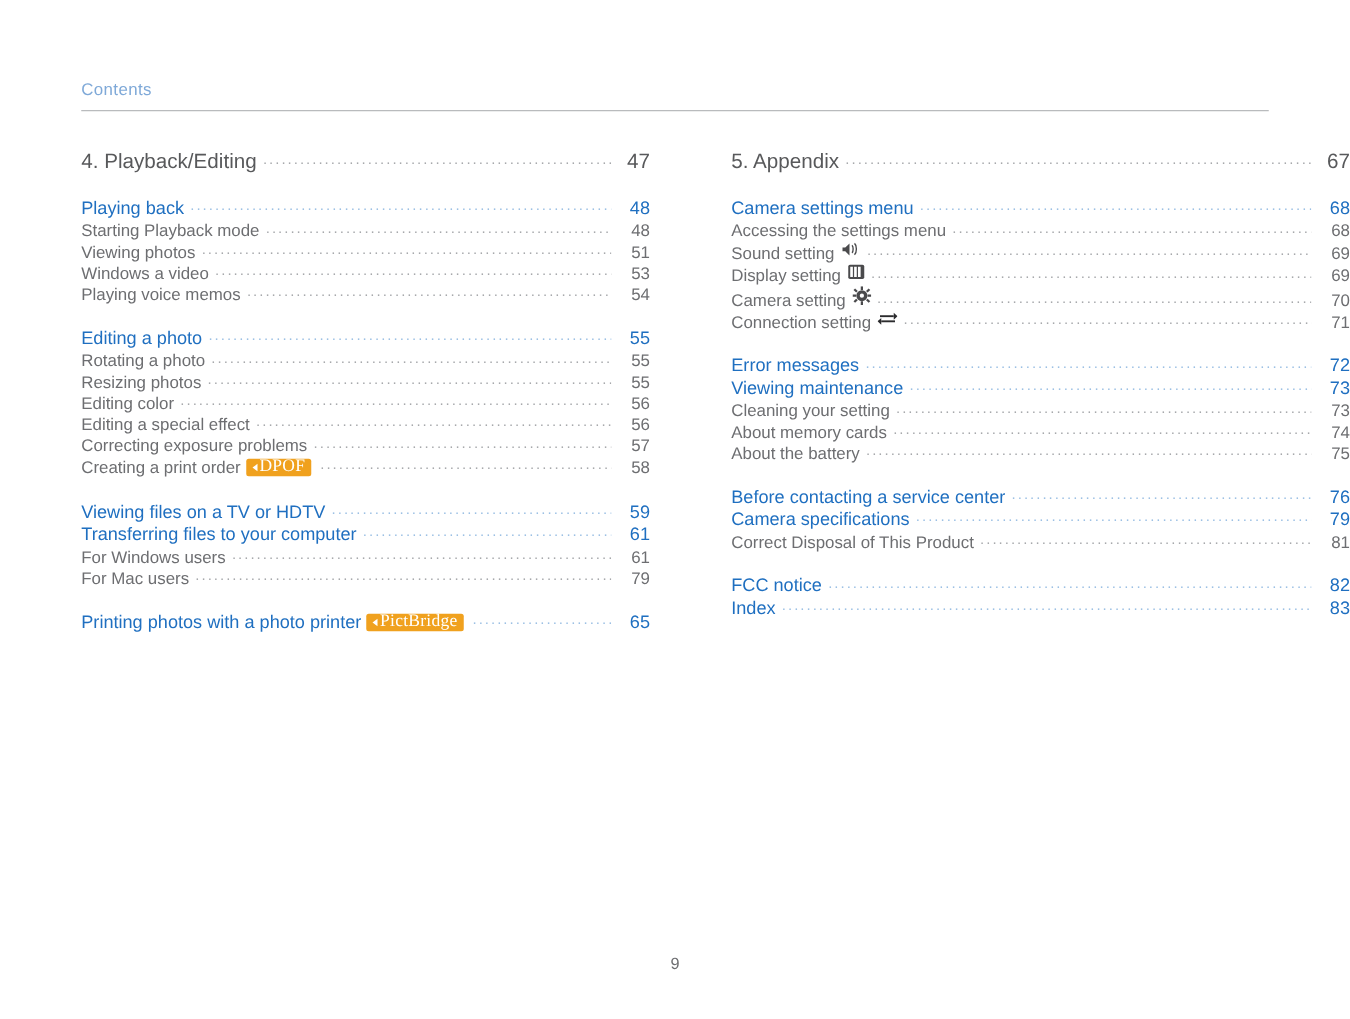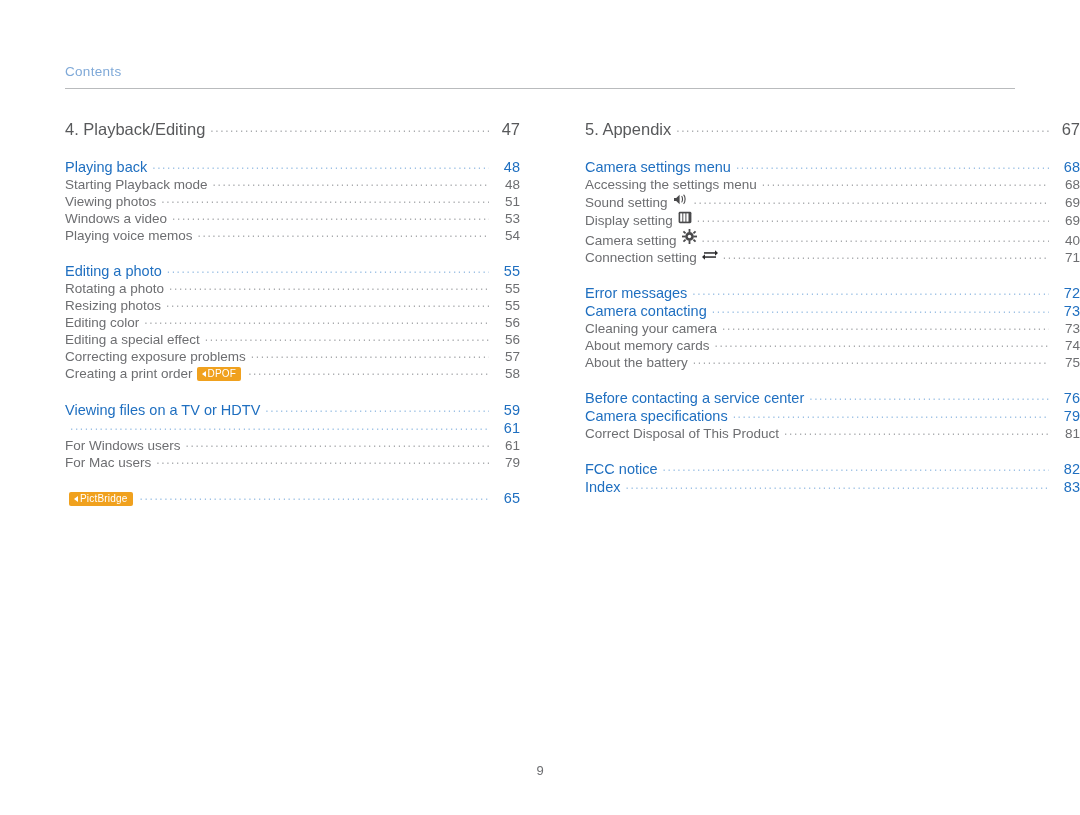--- a/index.html
+++ b/index.html
@@ -103,29 +103,29 @@
   }
   .lvl-sub .pg { color: #6d6e71; }
 
   .tight { margin-top: 0; }
 
   .badge {
     display: inline-block;
     vertical-align: middle;
     background: #f0a11e;
     color: #ffffff;
-    font-size: 10px;
+    font-size: 14px;
     line-height: 11px;
     padding: 1px 5px 2px 5px;
     border-radius: 2px;
     margin: 0 2px 0 4px;
     position: relative;
     top: -1px;
     letter-spacing: 0.2px;
-    font-family: Liberation Sans, sans-serif;
+    font-family: Liberation Serif, serif;
   }
   .badge .tri {
     display: inline-block;
     width: 0;
     height: 0;
     border-top: 3px solid transparent;
     border-bottom: 3px solid transparent;
     border-right: 4px solid #ffffff;
     margin-right: 2px;
     position: relative;
@@ -225,34 +225,36 @@
           <span class="badge"><span class="tri"></span>DPOF</span>
           <span class="dots">................................................................................................................................................................</span>
           <span class="pg">58</span>
         </div>
         <div class="row lvl-sec">
           <span class="txt">Viewing files on a TV or HDTV</span>
           <span class="dots">................................................................................................................................................................</span>
           <span class="pg">59</span>
         </div>
         <div class="row lvl-sec tight">
+          <span class="txt">Transferring files to your computer</span>
           <span class="dots">................................................................................................................................................................</span>
           <span class="pg">61</span>
         </div>
         <div class="row lvl-sub">
           <span class="txt">For Windows users</span>
           <span class="dots">................................................................................................................................................................</span>
           <span class="pg">61</span>
         </div>
         <div class="row lvl-sub">
           <span class="txt">For Mac users</span>
           <span class="dots">................................................................................................................................................................</span>
           <span class="pg">79</span>
         </div>
         <div class="row lvl-sec">
+          <span class="txt">Printing photos with a photo printer</span>
           <span class="badge"><span class="tri"></span>PictBridge</span>
           <span class="dots">................................................................................................................................................................</span>
           <span class="pg">65</span>
         </div>
       </div>
     <div class="col col-right" id="col-right">
         <div class="row lvl-chapter">
           <span class="txt">5. Appendix</span>
           <span class="dots">................................................................................................................................................................</span>
           <span class="pg">67</span>
@@ -304,21 +306,21 @@
                 <rect x="12" y="6.6" width="3" height="1.8"></rect>
                 <rect x="1.6" y="1.9" width="1.8" height="3" transform="rotate(-45 2.5 3.4)"></rect>
                 <rect x="11.6" y="10.1" width="1.8" height="3" transform="rotate(-45 12.5 11.6)"></rect>
                 <rect x="11.6" y="1.9" width="1.8" height="3" transform="rotate(45 12.5 3.4)"></rect>
                 <rect x="1.6" y="10.1" width="1.8" height="3" transform="rotate(45 2.5 11.6)"></rect>
               </g>
               <circle cx="7.5" cy="7.5" r="1.7" fill="#ffffff"></circle>
             </svg>
           </span>
           <span class="dots">................................................................................................................................................................</span>
-          <span class="pg">40</span>
+          <span class="pg">70</span>
         </div>
         <div class="row lvl-sub">
           <span class="txt">Connection setting</span>
           <span class="ico">
             <svg width="16" height="12" viewBox="0 0 16 12">
               <g fill="#2b2b2d">
                 <rect x="2" y="3.2" width="11" height="1.5"></rect>
                 <rect x="3" y="7.3" width="11" height="1.5"></rect>
                 <path d="M13 1.2 L16 3.95 L13 6.7 z"></path>
                 <path d="M3 5.3 L0 8.05 L3 10.8 z"></path>
@@ -327,26 +329,26 @@
           </span>
           <span class="dots">................................................................................................................................................................</span>
           <span class="pg">71</span>
         </div>
         <div class="row lvl-sec">
           <span class="txt">Error messages</span>
           <span class="dots">................................................................................................................................................................</span>
           <span class="pg">72</span>
         </div>
         <div class="row lvl-sec tight">
-          <span class="txt">Camera contacting</span>
+          <span class="txt">Viewing maintenance</span>
           <span class="dots">................................................................................................................................................................</span>
           <span class="pg">73</span>
         </div>
         <div class="row lvl-sub">
-          <span class="txt">Cleaning your camera</span>
+          <span class="txt">Cleaning your setting</span>
           <span class="dots">................................................................................................................................................................</span>
           <span class="pg">73</span>
         </div>
         <div class="row lvl-sub">
           <span class="txt">About memory cards</span>
           <span class="dots">................................................................................................................................................................</span>
           <span class="pg">74</span>
         </div>
         <div class="row lvl-sub">
           <span class="txt">About the battery</span>

